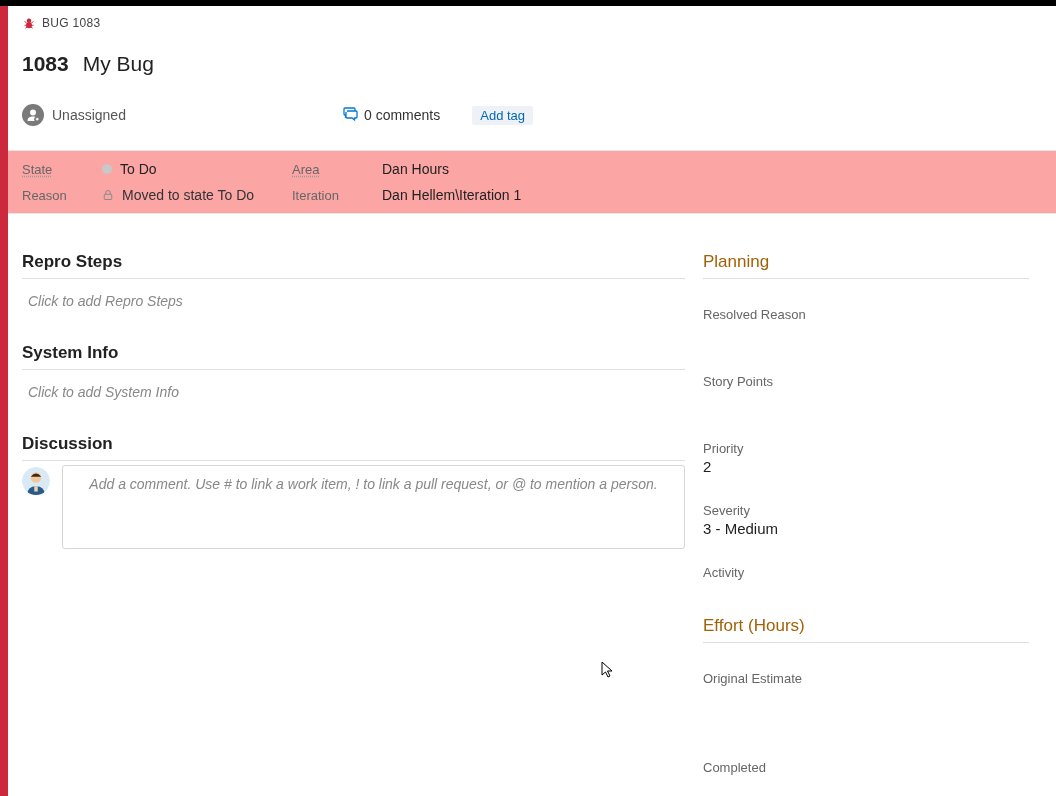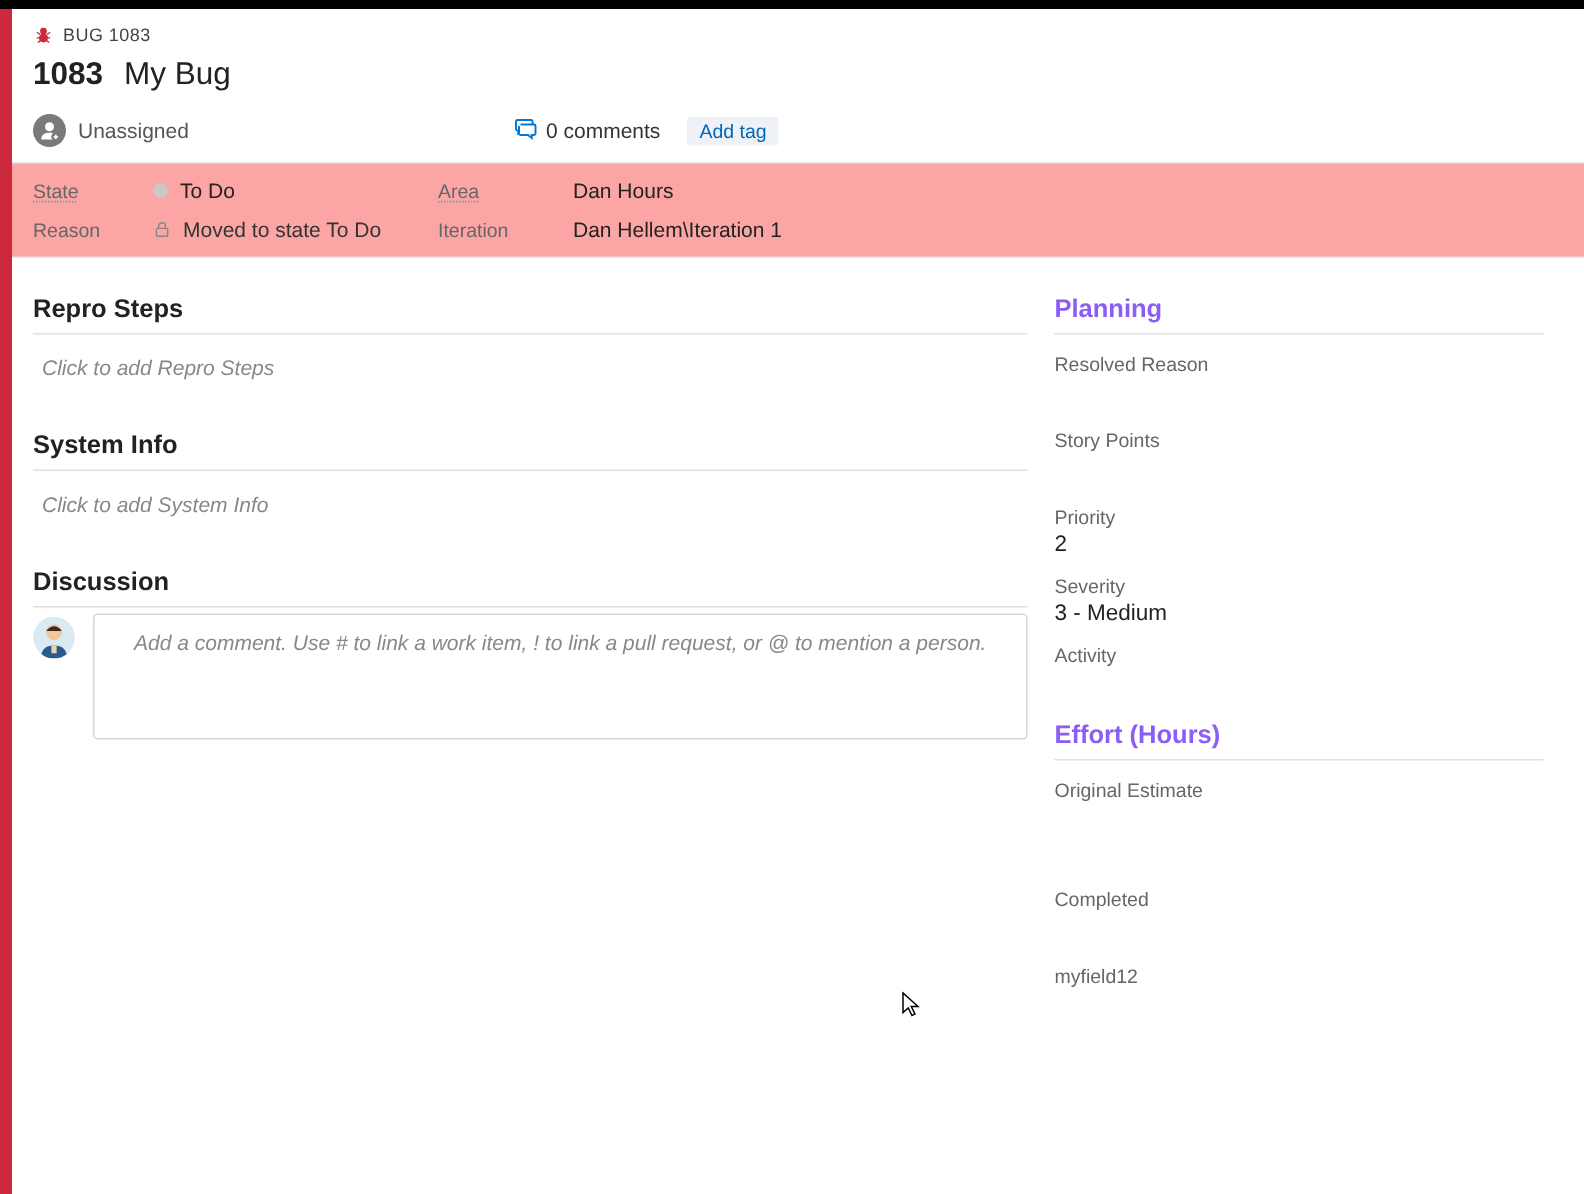--- a/index.html
+++ b/index.html
@@ -30,20 +30,21 @@
     }
     .red-stripe {
       width: 8px;
       background: #cc293d;
       flex-shrink: 0;
     }
     .content {
       flex: 1;
       display: flex;
       flex-direction: column;
+      gap: 14px;
     }
     .header-row {
       padding: 10px 14px 4px 14px;
       display: flex;
       align-items: center;
       gap: 6px;
     }
     .bug-icon {
       width: 14px;
       height: 14px;
@@ -103,21 +104,21 @@
       display: flex;
       align-items: center;
       gap: 6px;
       color: #333;
       font-size: 14px;
     }
     .comments-icon {
       color: #0078d4;
     }
     .addtag {
-      margin-left: 18px;
+      margin-left: 32px;
       background: #eef2f6;
       color: #0067b8;
       font-size: 13px;
       padding: 2px 8px;
       border-radius: 2px;
       cursor: pointer;
     }
     .fields-bar {
       background: #fca5a5;
       border-top: 1px solid #e5e5e5;
@@ -214,27 +215,27 @@
       border-radius: 3px;
       min-height: 84px;
       padding: 10px 12px;
       font-size: 14px;
       color: #888;
       font-style: italic;
       cursor: text;
     }
     .side-section-header {
       font-size: 17px;
-      font-weight: 700;
-      color: #8b5cf6;
+      font-weight: 400;
+      color: #a16207;
       padding: 6px 0 6px 0;
       border-bottom: 1px solid #e0e0e0;
     }
     .side-field {
-      margin-top: 12px;
+      margin-top: 28px;
     }
     .side-field-label {
       color: #666;
       font-size: 13px;
       margin-bottom: 2px;
     }
     .side-field-value {
       color: #222;
       font-size: 15px;
     }

